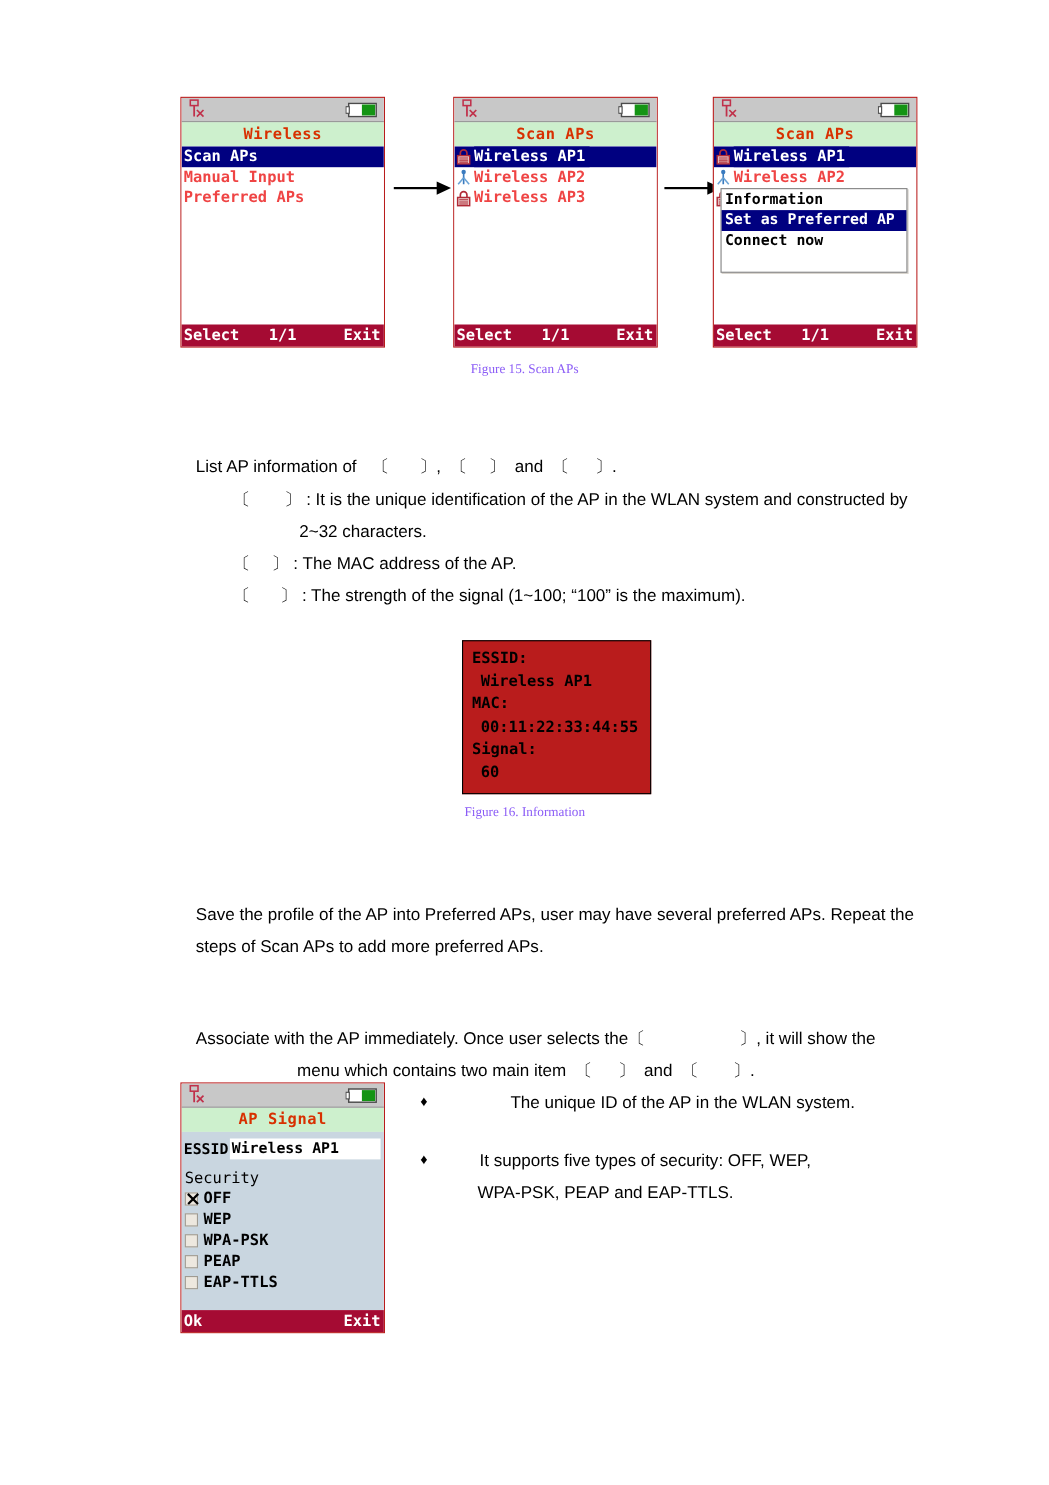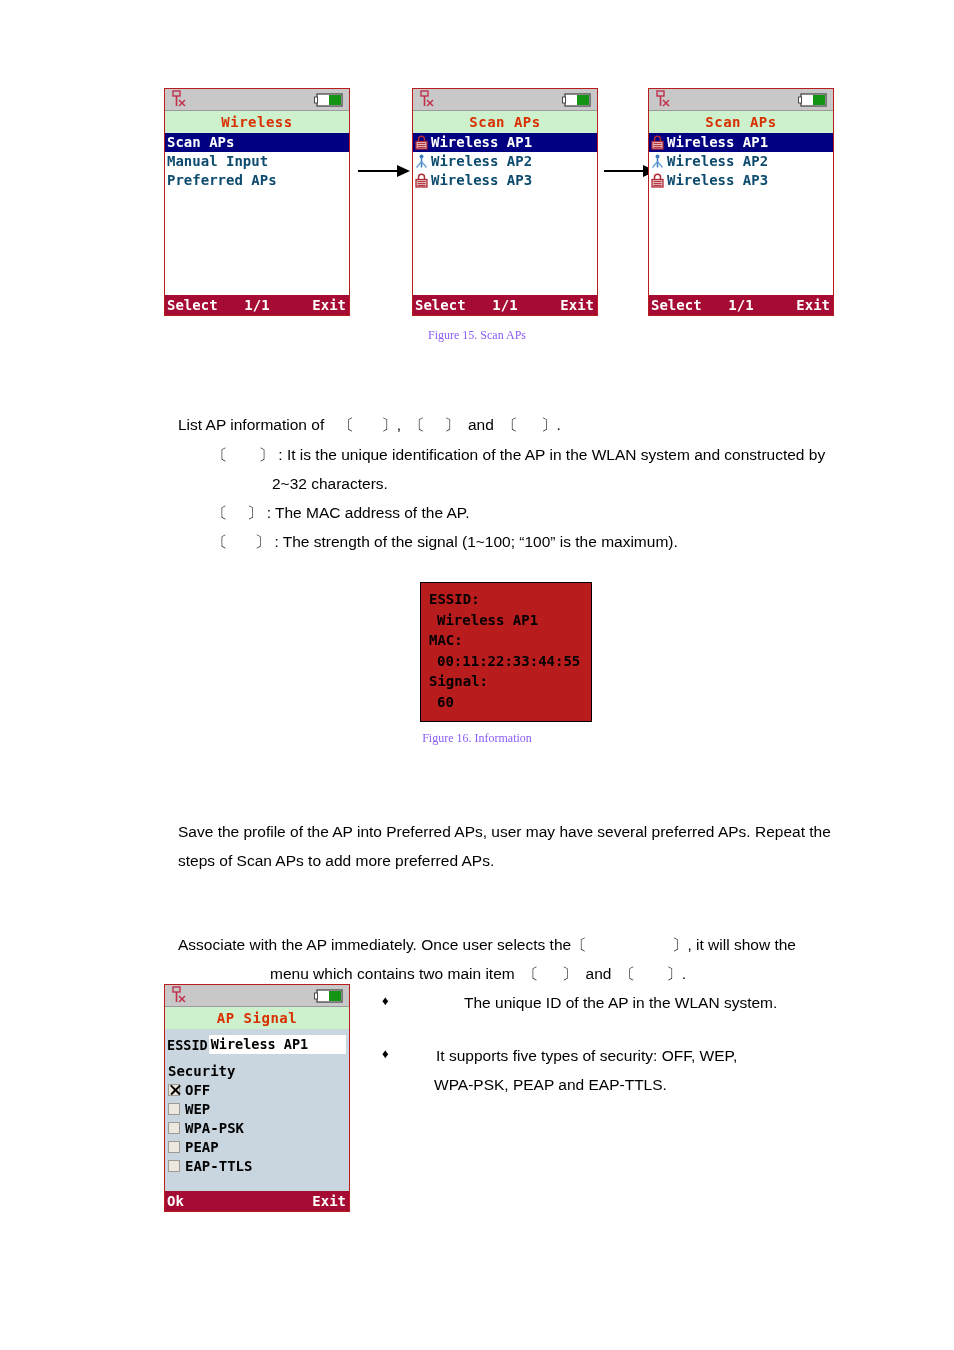--- a/index.html
+++ b/index.html
@@ -80,21 +80,21 @@
     height: 162px;
     background: #ffffff;
     overflow: hidden;
   }
   .menu-row {
     height: 19px;
     line-height: 19px;
     font-size: 14px;
     font-weight: bold;
     font-family: "DejaVu Sans Mono", monospace;
-    color: #0c4a6e;
+    color: #ef4444;
     padding-left: 2px;
     white-space: nowrap;
     box-sizing: border-box;
   }
   .menu-row.sel {
     background: #000080;
     color: #ffffff;
   }
   .menu-row.with-icon {
     padding-left: 0;
@@ -201,21 +201,21 @@
     font-size: 13.5px;
     font-weight: bold;
     color: #000;
     padding-left: 2px;
     box-sizing: border-box;
   }
   .sec-title {
     margin: 9px 0 1px 3px;
     font-family: "DejaVu Sans Mono", monospace;
     font-size: 14px;
-    font-weight: bold;
+    font-weight: normal;
   }
   .chk-row {
     display: flex;
     align-items: center;
     height: 19px;
     margin-left: 3px;
   }
   .chk-box {
     width: 12px; height: 12px;
     background: #ede8df;
@@ -407,20 +407,26 @@
     <div class="menu-row with-icon">
       <svg class="row-icon" viewBox="0 0 17 17">
         <path d="M5.5 7.5 V5.2 a3 3 0 0 1 6 0 V7.5" fill="none" stroke="#b02a37" stroke-width="1.5"></path>
         <rect x="3" y="7.5" width="11" height="7.5" fill="#e8c8c8" stroke="#b02a37" stroke-width="1.3"></rect>
         <line x1="4.5" y1="9.6" x2="12.5" y2="9.6" stroke="#b02a37" stroke-width="1"></line>
         <line x1="4.5" y1="11.6" x2="12.5" y2="11.6" stroke="#b02a37" stroke-width="1"></line>
         <line x1="4.5" y1="13.4" x2="12.5" y2="13.4" stroke="#b02a37" stroke-width="1"></line>
       </svg>
       <span class="row-label">Wireless AP3</span>
     </div>
+    <div class="popup">
+      <div class="popup-row">Information</div>
+      <div class="popup-row sel">Set as Preferred AP</div>
+      <div class="popup-row">Connect now</div>
+      <div class="popup-pad"></div>
+    </div>
   </div>
   <div class="softbar">
     <span class="sb-left">Select</span>
     <span class="sb-mid">1/1</span>
     <span class="sb-right">Exit</span>
   </div>
 </div>
 
 <div class="caption" style="left:0; top:328px; width:954px;">Figure 15. Scan APs</div>
 

